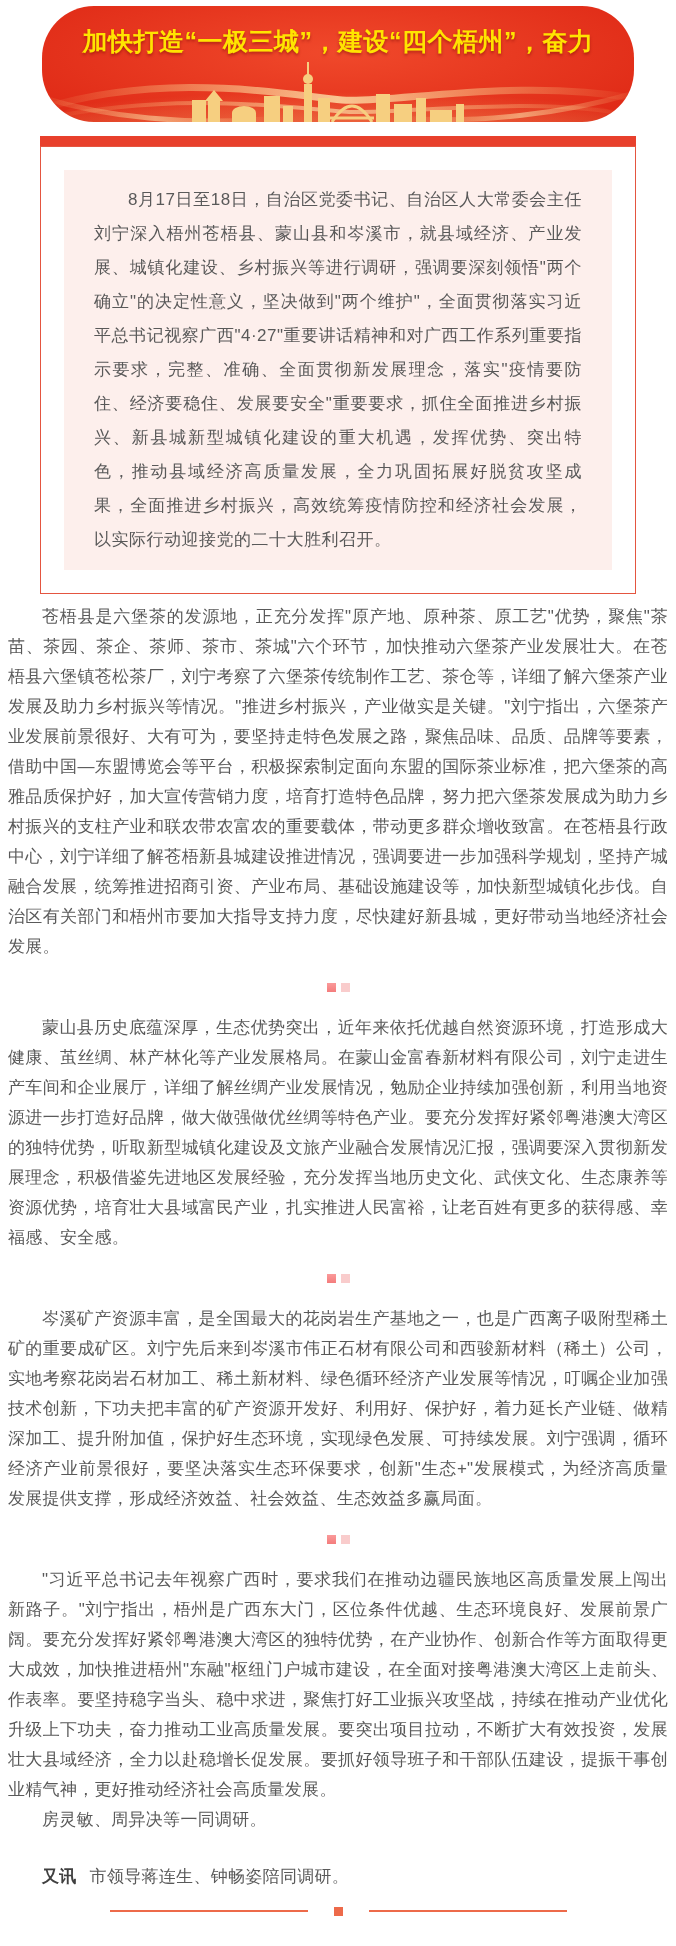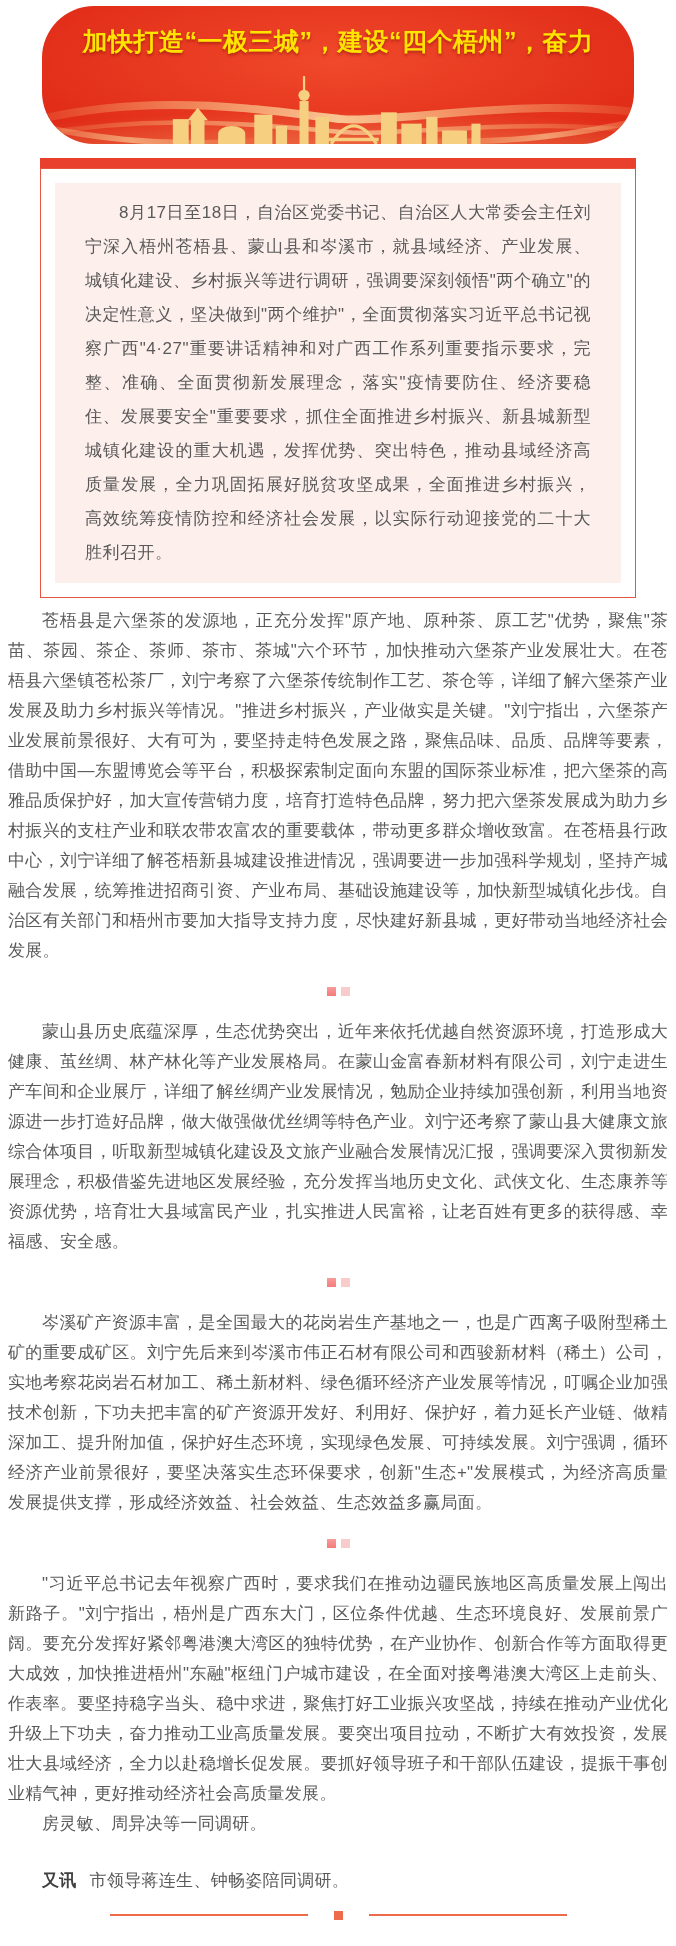--- a/index.html
+++ b/index.html
@@ -13,42 +13,42 @@
   body{
     width:676px;
     font-family:"Liberation Sans","DejaVu Sans",sans-serif;
   }
   .page{width:676px;min-height:1946px;overflow:hidden;background:#fff;}
 
   
   .banner{
     position:relative;
     margin:6px 42px 0;
-    height:138px;
+    height:116px;
     border-radius:52px;
     overflow:hidden;
     background:radial-gradient(130% 160% at 50% 40%, #f0492b 0%, #e02b17 46%, #ae150a 100%);
   }
   .banner-art{position:absolute;left:0;bottom:0;width:100%;height:100%;}
   .banner-text{
     position:relative;
     padding-top:16px;
     text-align:center;
     font-weight:700;
     font-size:25px;
     line-height:39px;
     color:var(--banner-yellow);
     letter-spacing:0.5px;
     text-shadow:0 2px 3px rgba(110,0,0,.45);
     white-space:nowrap;
   }
 
   
   .accent-bar{margin:14px 40px 0;height:10px;background:var(--accent);}
-  .intro-box{margin:0 40px;border:1px solid var(--box-border);padding:14px;background:#fff;}
+  .intro-box{margin:0 40px;border:1px solid var(--box-border);padding:23px;background:#fff;}
   .intro-inner{
     background:var(--pink-bg);
     padding:13px 30px;
   }
   .intro-inner p{
     font-size:17px;line-height:34px;color:var(--body-text);
     text-align:justify;text-indent:2em;letter-spacing:0.5px;
   }
 
   
@@ -138,21 +138,21 @@
   </div>
 
   <div class="article-body">
   <p class="para">苍梧县是六堡茶的发源地，正充分发挥"原产地、原种茶、原工艺"优势，聚焦"茶苗、茶园、茶企、茶师、茶市、茶城"六个环节，加快推动六堡茶产业发展壮大。在苍梧县六堡镇苍松茶厂，刘宁考察了六堡茶传统制作工艺、茶仓等，详细了解六堡茶产业发展及助力乡村振兴等情况。"推进乡村振兴，产业做实是关键。"刘宁指出，六堡茶产业发展前景很好、大有可为，要坚持走特色发展之路，聚焦品味、品质、品牌等要素，借助中国—东盟博览会等平台，积极探索制定面向东盟的国际茶业标准，把六堡茶的高雅品质保护好，加大宣传营销力度，培育打造特色品牌，努力把六堡茶发展成为助力乡村振兴的支柱产业和联农带农富农的重要载体，带动更多群众增收致富。在苍梧县行政中心，刘宁详细了解苍梧新县城建设推进情况，强调要进一步加强科学规划，坚持产城融合发展，统筹推进招商引资、产业布局、基础设施建设等，加快新型城镇化步伐。自治区有关部门和梧州市要加大指导支持力度，尽快建好新县城，更好带动当地经济社会发展。</p>
 
   <div class="sq-divider">
     <span class="sq sq1"></span>
     <span class="sq sq2"></span>
   </div>
 
-  <p class="para">蒙山县历史底蕴深厚，生态优势突出，近年来依托优越自然资源环境，打造形成大健康、茧丝绸、林产林化等产业发展格局。在蒙山金富春新材料有限公司，刘宁走进生产车间和企业展厅，详细了解丝绸产业发展情况，勉励企业持续加强创新，利用当地资源进一步打造好品牌，做大做强做优丝绸等特色产业。刘宁还考察了蒙山县大健康文旅综合体项目，听取新型城镇化建设及文旅产业融合发展情况汇报，强调要深入贯彻新发展理念，积极借鉴先进地区发展经验，充分发挥当地历史文化、武侠文化、生态康养等资源优势，培育壮大县域富民产业，扎实推进人民富裕，让老百姓有更多的获得感、幸福感、安全感。</p>
+  <p class="para">蒙山县历史底蕴深厚，生态优势突出，近年来依托优越自然资源环境，打造形成大健康、茧丝绸、林产林化等产业发展格局。在蒙山金富春新材料有限公司，刘宁走进生产车间和企业展厅，详细了解丝绸产业发展情况，勉励企业持续加强创新，利用当地资源进一步打造好品牌，做大做强做优丝绸等特色产业。要充分发挥好紧邻粤港澳大湾区的独特优势，听取新型城镇化建设及文旅产业融合发展情况汇报，强调要深入贯彻新发展理念，积极借鉴先进地区发展经验，充分发挥当地历史文化、武侠文化、生态康养等资源优势，培育壮大县域富民产业，扎实推进人民富裕，让老百姓有更多的获得感、幸福感、安全感。</p>
 
   <div class="sq-divider">
     <span class="sq sq1"></span>
     <span class="sq sq2"></span>
   </div>
 
   <p class="para">岑溪矿产资源丰富，是全国最大的花岗岩生产基地之一，也是广西离子吸附型稀土矿的重要成矿区。刘宁先后来到岑溪市伟正石材有限公司和西骏新材料（稀土）公司，实地考察花岗岩石材加工、稀土新材料、绿色循环经济产业发展等情况，叮嘱企业加强技术创新，下功夫把丰富的矿产资源开发好、利用好、保护好，着力延长产业链、做精深加工、提升附加值，保护好生态环境，实现绿色发展、可持续发展。刘宁强调，循环经济产业前景很好，要坚决落实生态环保要求，创新"生态+"发展模式，为经济高质量发展提供支撑，形成经济效益、社会效益、生态效益多赢局面。</p>
 
   <div class="sq-divider">
     <span class="sq sq1"></span>

